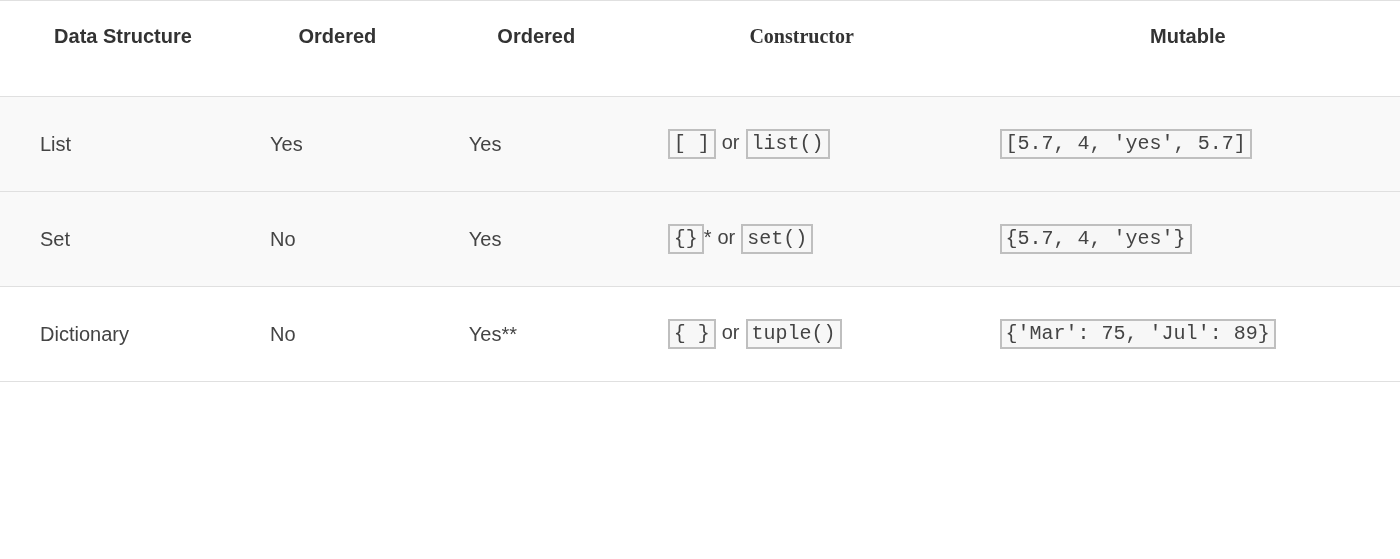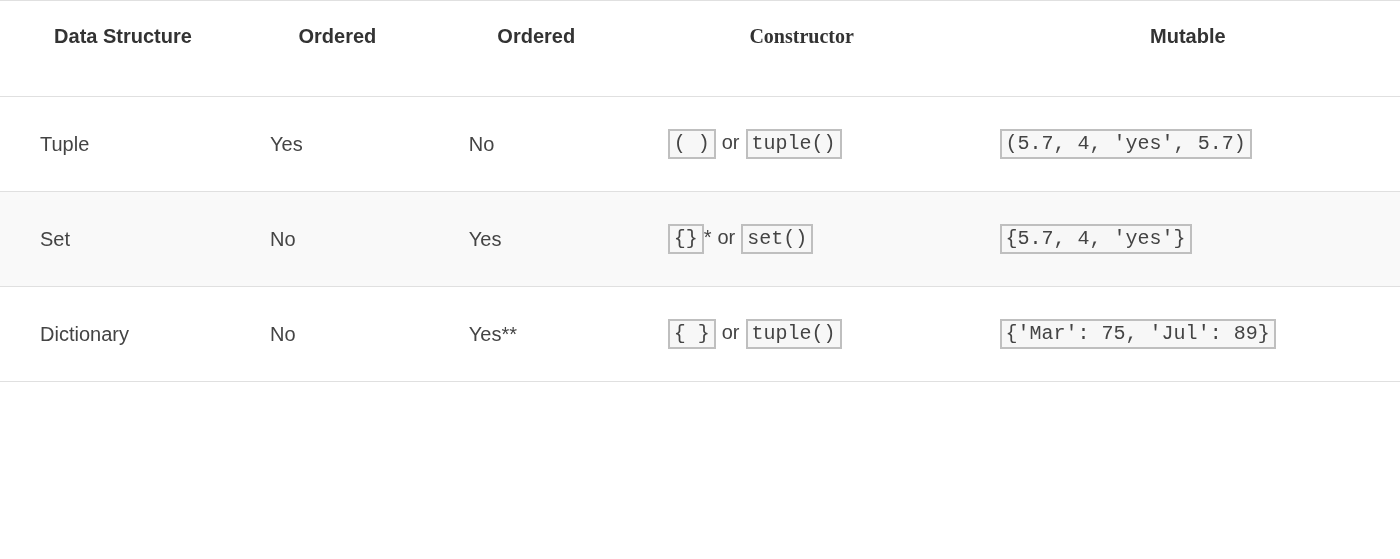--- a/index.html
+++ b/index.html
@@ -60,29 +60,29 @@
   <thead>
     <tr>
       <th class="col-structure">Data Structure</th>
       <th class="col-ordered">Ordered</th>
       <th class="col-mutable">Ordered</th>
       <th class="col-constructor">Constructor</th>
       <th class="col-example">Mutable</th>
     </tr>
   </thead>
   <tbody>
-    <tr>
-      <td>Tuple</td>
+    <tr class="alt">
+      <td>List</td>
       <td>Yes</td>
-      <td>No</td>
+      <td>Yes</td>
       <td>
-        <code class="box">( )</code><span></span><span class="or-text">or</span><code class="box">tuple()</code>
+        <code class="box">[ ]</code><span></span><span class="or-text">or</span><code class="box">list()</code>
       </td>
       <td>
-        <code class="box">(5.7, 4, 'yes', 5.7)</code>
+        <code class="box">[5.7, 4, 'yes', 5.7]</code>
       </td>
     </tr>
     <tr class="alt">
       <td>Set</td>
       <td>No</td>
       <td>Yes</td>
       <td>
         <code class="box">{}</code><span>*</span><span class="or-text">or</span><code class="box">set()</code>
       </td>
       <td>

